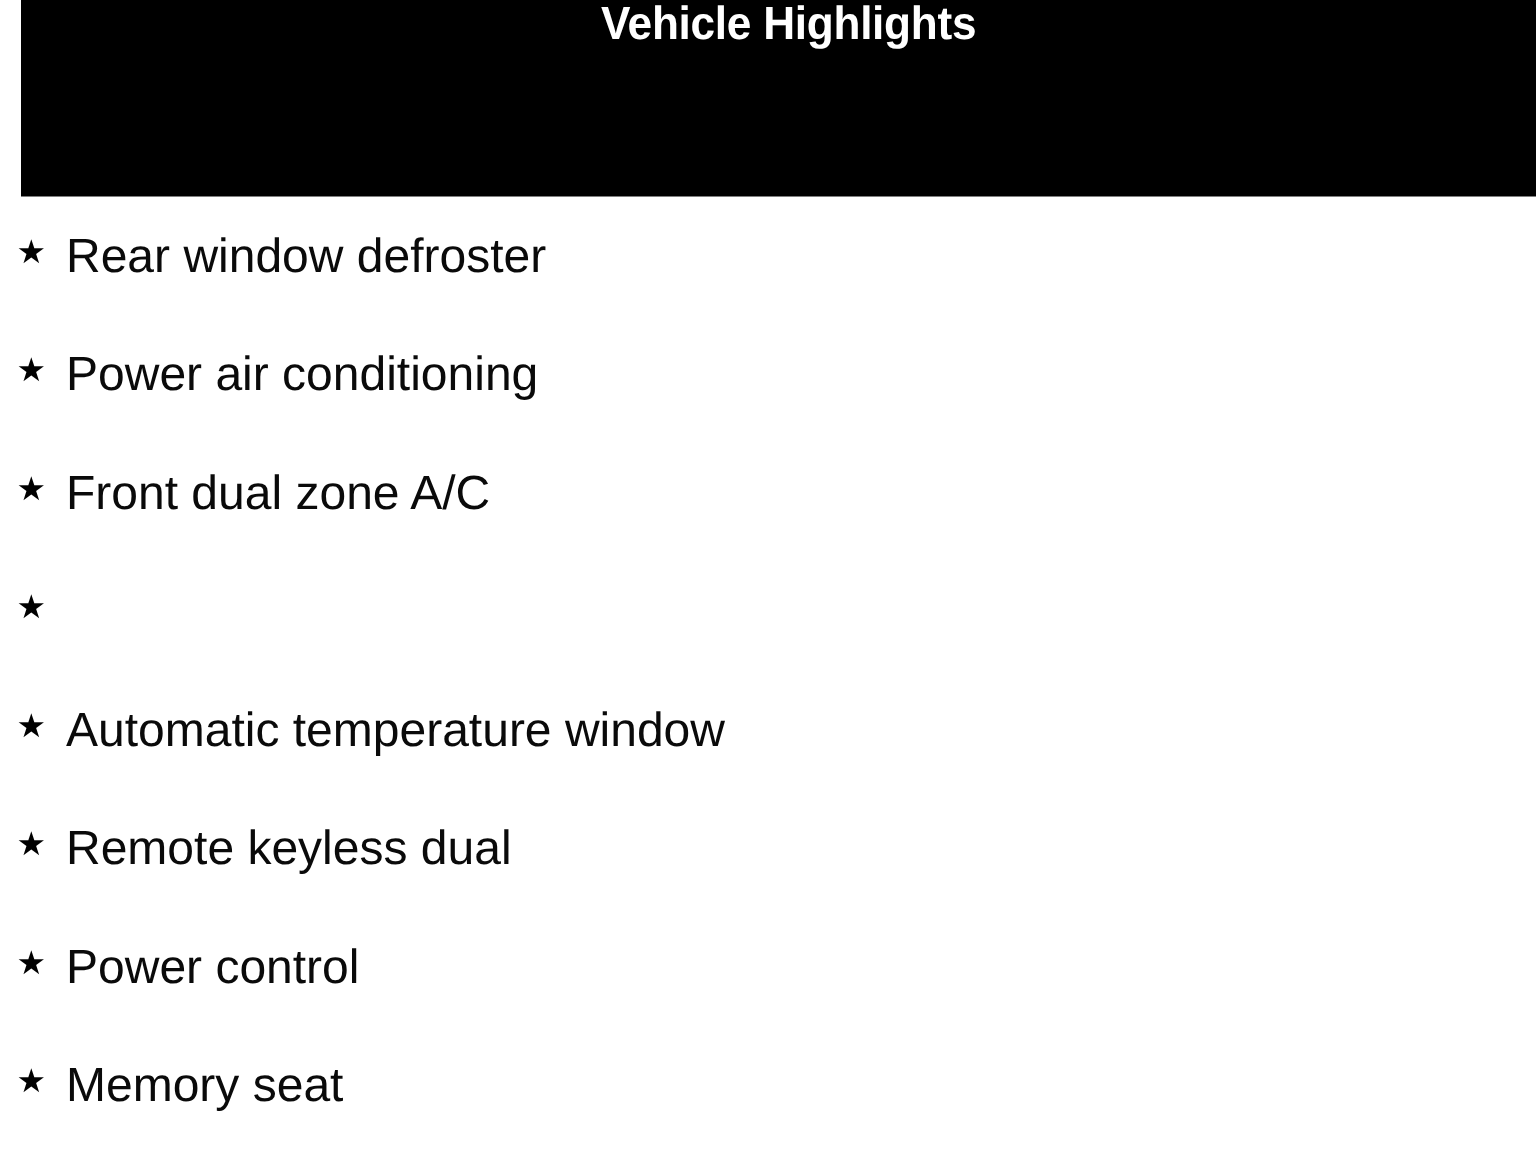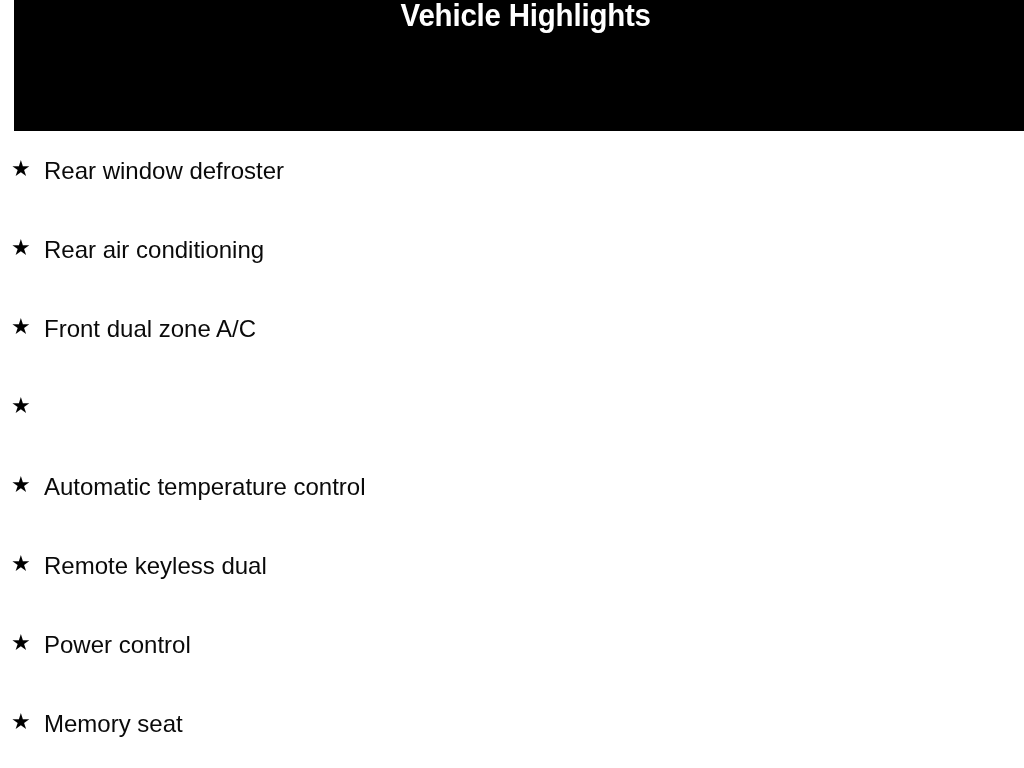--- a/index.html
+++ b/index.html
@@ -70,21 +70,21 @@
     color: #000000;
     text-align: left;
     position: relative;
     top: -2px;
     font-family: "DejaVu Sans", sans-serif;
   }
   .highlight-label {
     flex: 0 1 auto;
     margin-left: 11px;
     font-family: "Liberation Sans", sans-serif;
-    font-size: 24px;
+    font-size: 32px;
     font-weight: normal;
     color: #0a0a0a;
     line-height: 1.15;
     white-space: nowrap;
   }
 </style>
 </head>
 <body>
 
 <div class="page">
@@ -95,35 +95,35 @@
 
   <ul class="highlights-list">
 
     <li class="highlight-item">
       <span class="bullet-star">★</span>
       <span class="highlight-label">Rear window defroster</span>
     </li>
 
     <li class="highlight-item">
       <span class="bullet-star">★</span>
-      <span class="highlight-label">Rear air conditioning</span>
+      <span class="highlight-label">Power air conditioning</span>
     </li>
 
     <li class="highlight-item">
       <span class="bullet-star">★</span>
       <span class="highlight-label">Front dual zone A/C</span>
     </li>
 
     <li class="highlight-item">
       <span class="bullet-star">★</span>
     </li>
 
     <li class="highlight-item">
       <span class="bullet-star">★</span>
-      <span class="highlight-label">Automatic temperature control</span>
+      <span class="highlight-label">Automatic temperature window</span>
     </li>
 
     <li class="highlight-item">
       <span class="bullet-star">★</span>
       <span class="highlight-label">Remote keyless dual</span>
     </li>
 
     <li class="highlight-item">
       <span class="bullet-star">★</span>
       <span class="highlight-label">Power control</span>

